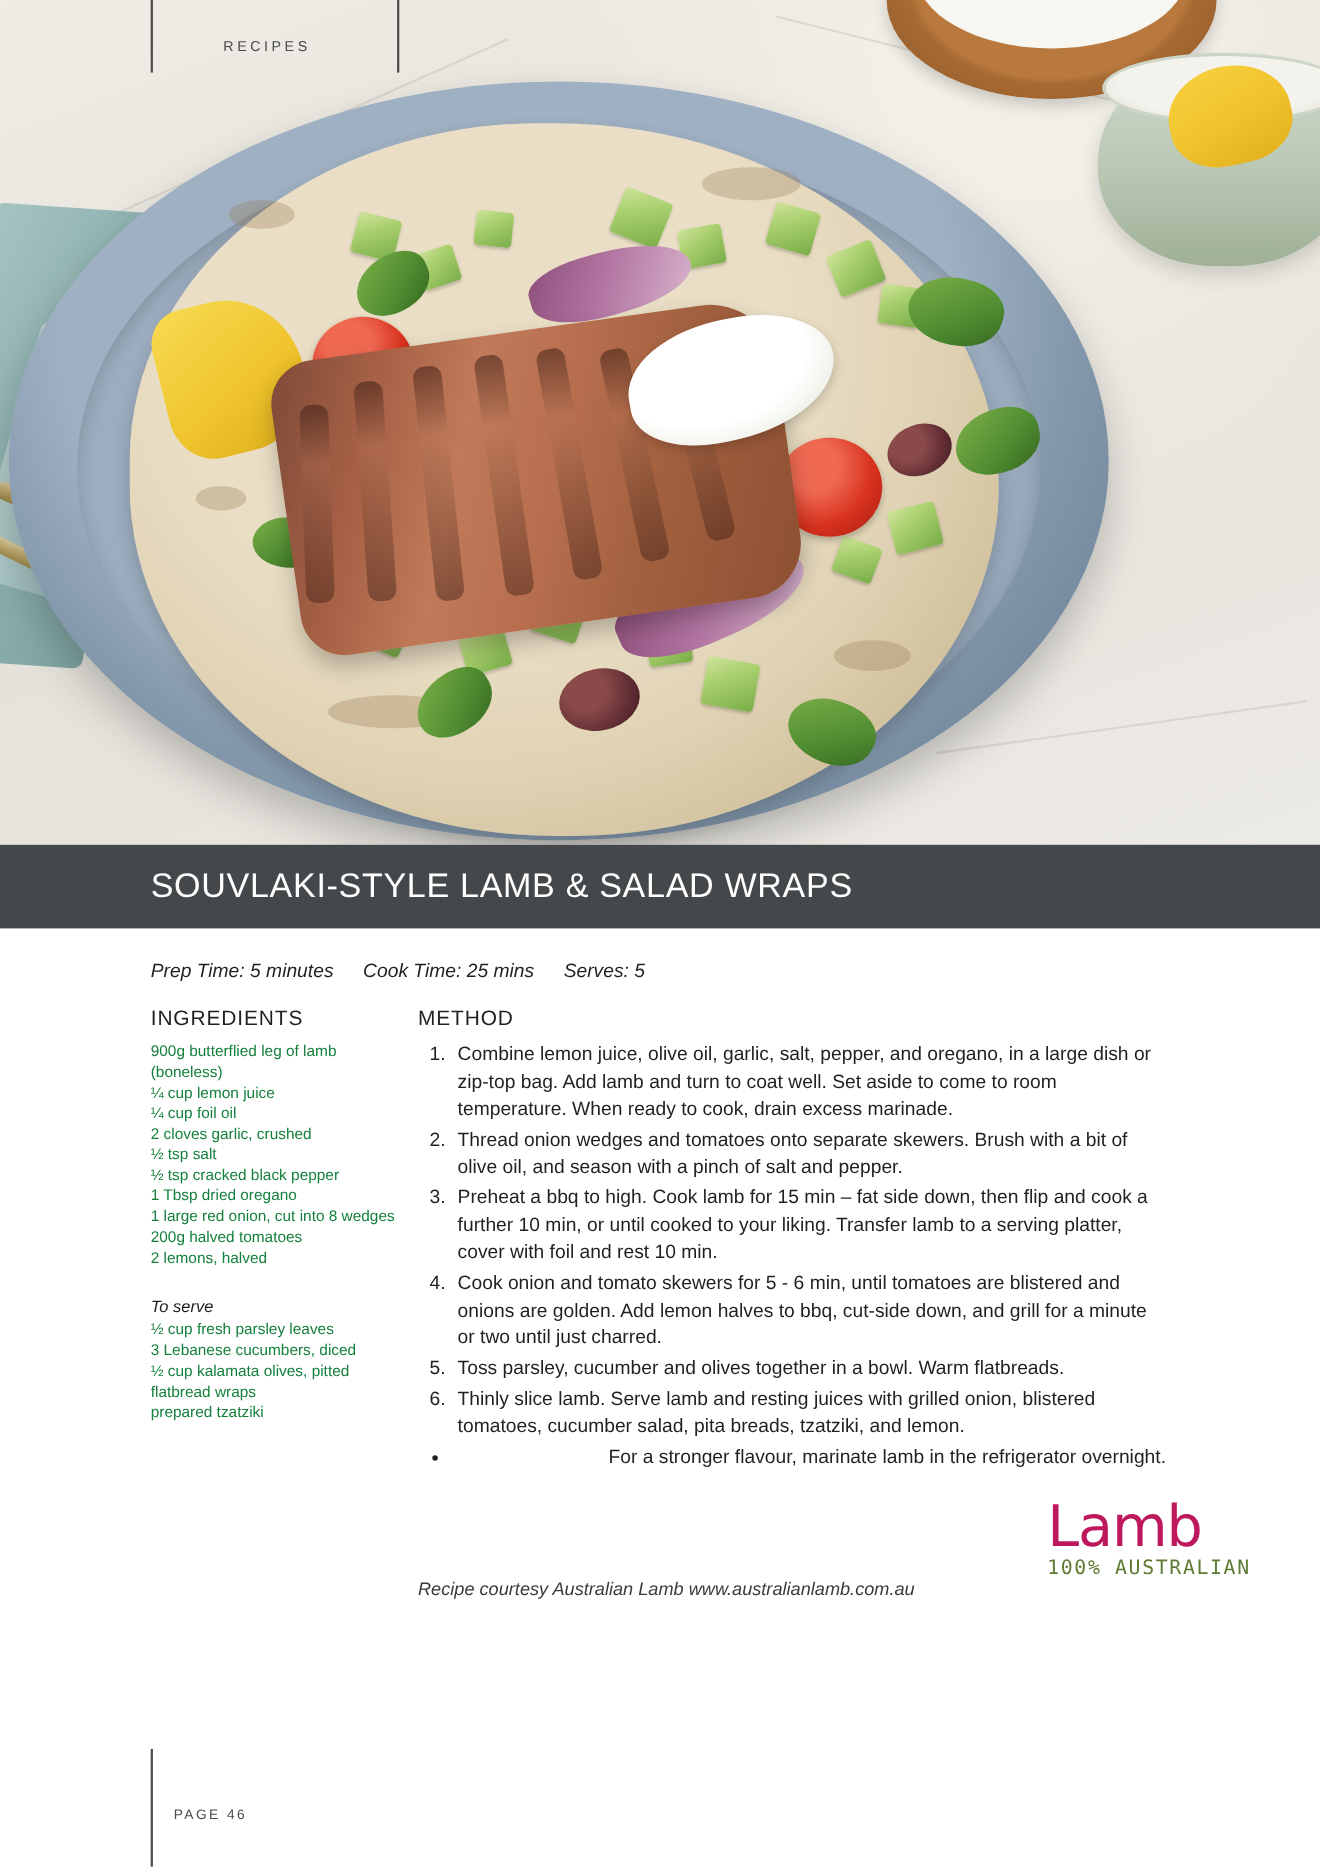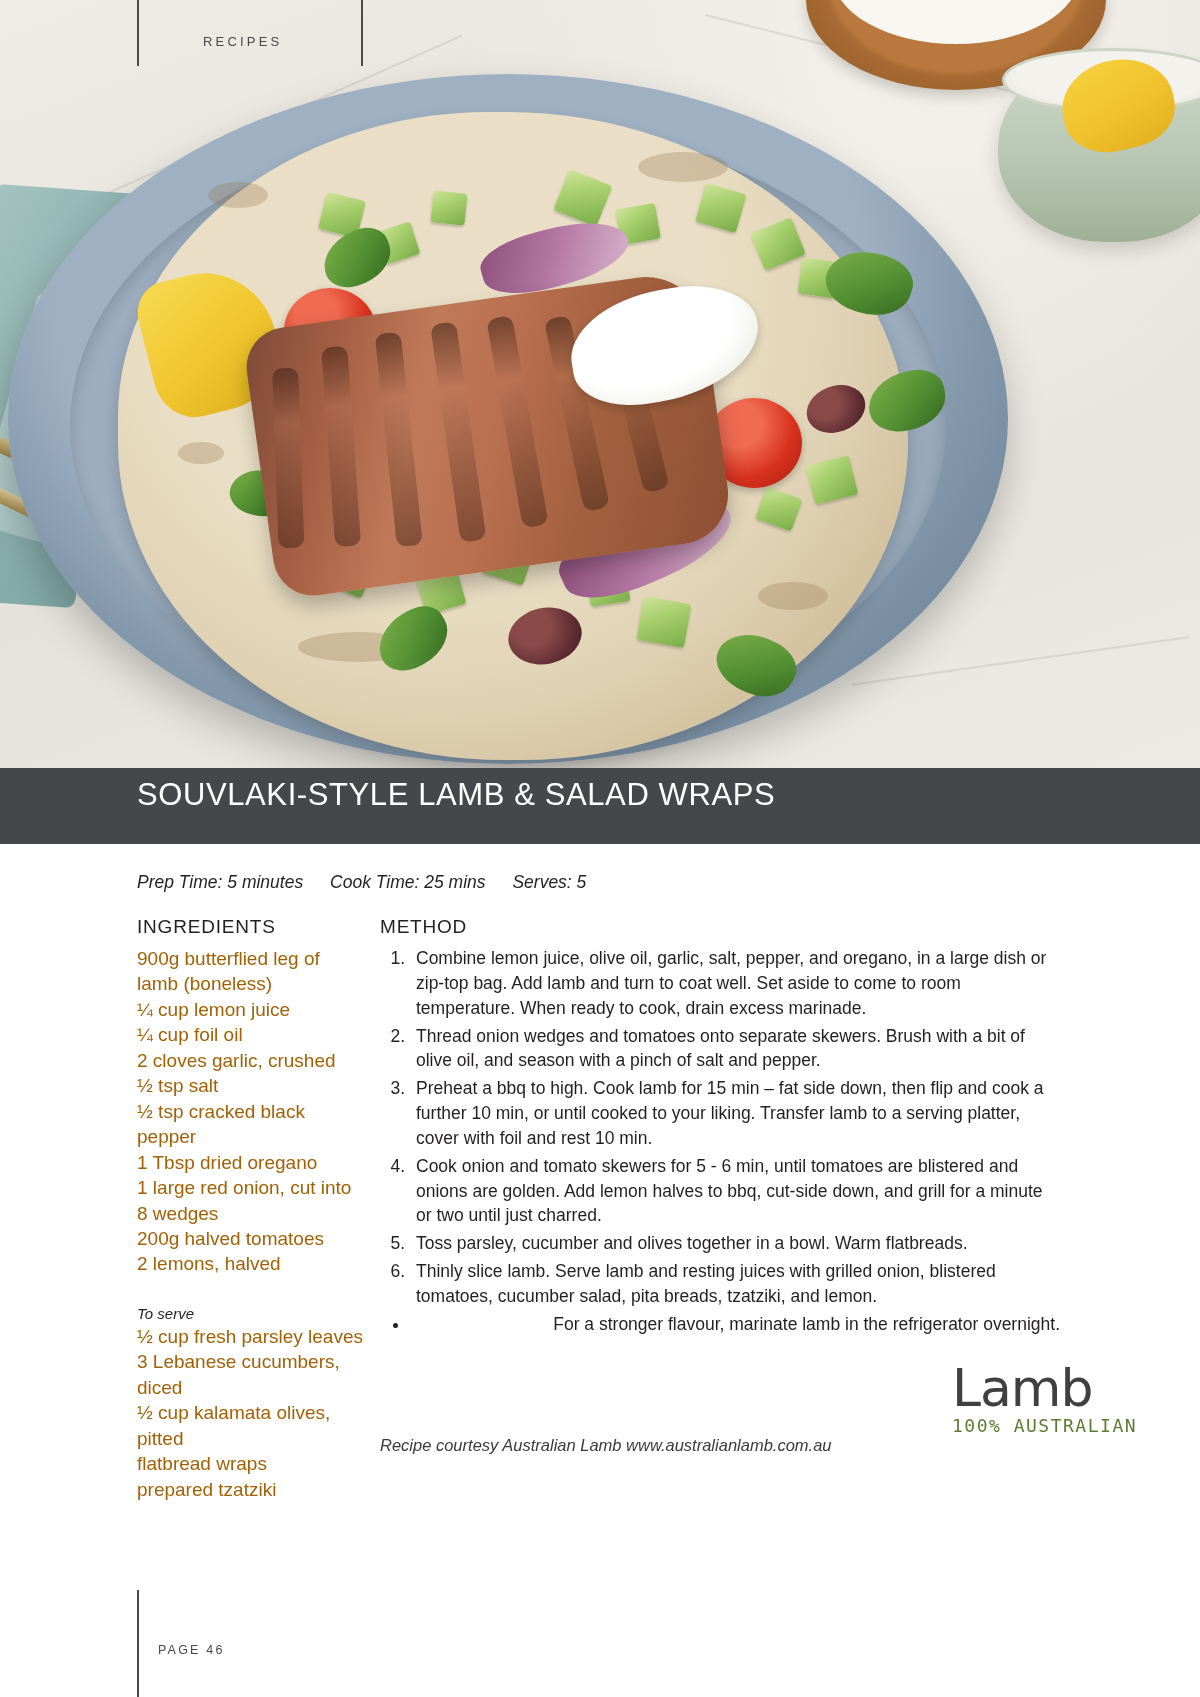--- a/index.html
+++ b/index.html
@@ -223,21 +223,21 @@
 
   
   .titlebar {
     position: absolute;
     left: 0; top: 768px; width: 1200px; height: 76px;
     background: #44484a;
   }
   .titlebar h1 {
     margin: 0;
     position: absolute;
-    left: 137px; top: 9px;
+    left: 137px; top: 19px;
     font-size: 31px;
     letter-spacing: 0.6px;
     font-weight: 400;
     color: #ffffff;
   }
 
   
   .body-area {
     position: absolute;
     left: 0; top: 844px; width: 1096px; height: 853px;
@@ -263,23 +263,23 @@
   }
 
   h2.sec {
     margin: 0 0 8px 0;
     font-size: 19px;
     font-weight: 400;
     letter-spacing: 0.8px;
     color: #231f20;
   }
   .ing-list {
-    font-size: 19px;
+    font-size: 14px;
     line-height: 1.34;
-    color: #a16207;
+    color: #15803d;
   }
   .ing-list div { margin: 0; }
   .toserve {
     margin-top: 28px;
     font-style: italic;
     font-size: 15px;
     margin-bottom: 2px;
   }
 
   ol.method {
@@ -306,21 +306,21 @@
 
   
   .logo {
     position: absolute;
     left: 952px; top: 520px;
     width: 200px; text-align: left;
   }
   .logo .word {
     font-size: 52px;
     line-height: 0.95;
-    color: #404040;
+    color: #be185d;
     font-family: "DejaVu Sans", sans-serif;
     letter-spacing: -1px;
   }
   .logo .sub {
     font-size: 18px;
     letter-spacing: 1.5px;
     color: #5f7a32;
     font-family: "DejaVu Sans Mono", monospace;
     margin-top: 2px;
   }

